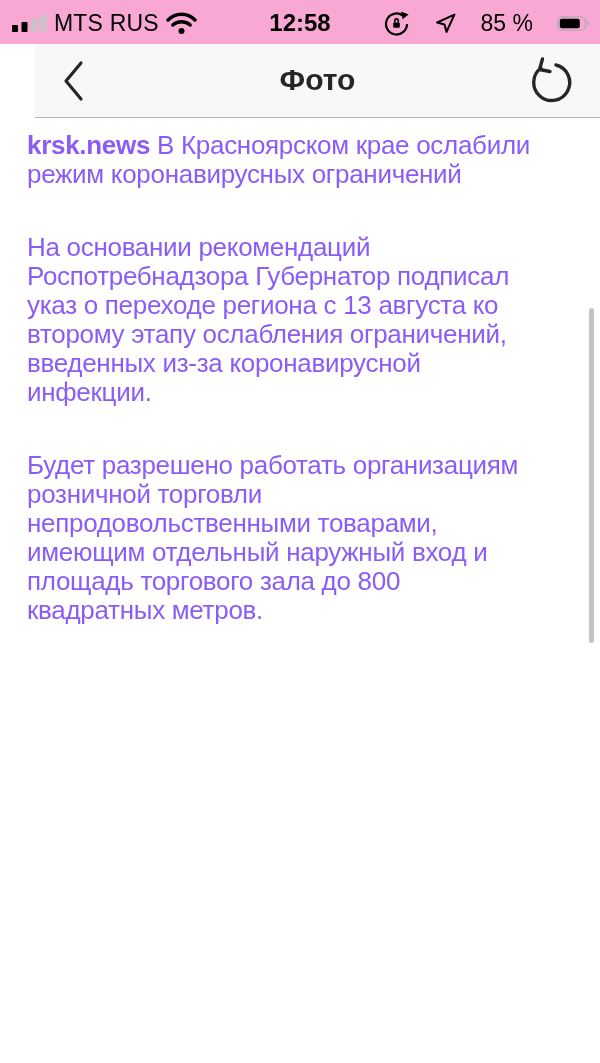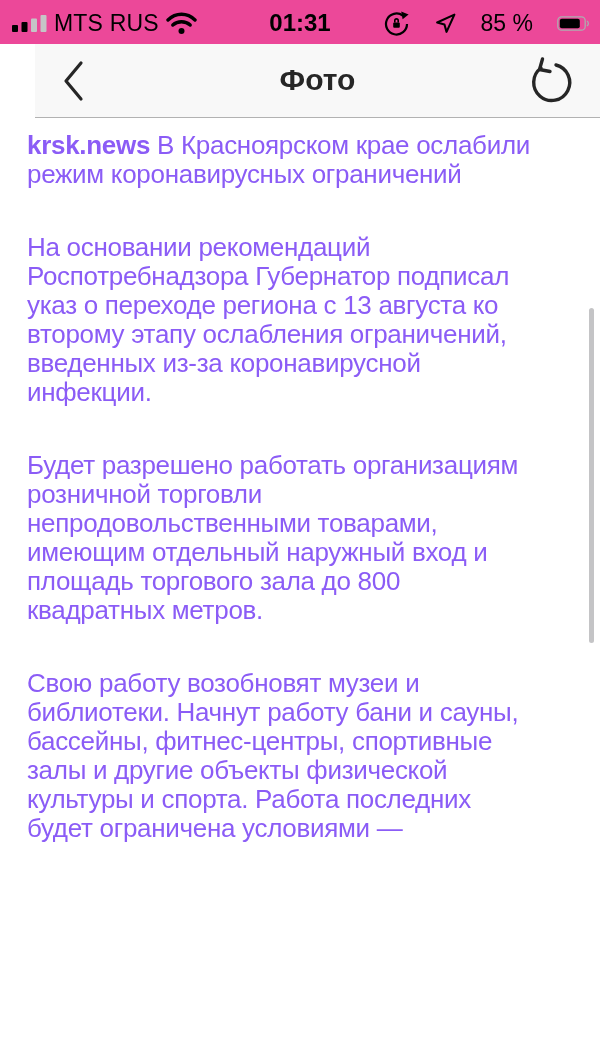--- a/index.html
+++ b/index.html
@@ -7,21 +7,21 @@
   body {
     font-family: "Liberation Sans", sans-serif;
     background: #ffffff;
     color: #262626;
     position: relative;
   }
 
   
   .statusbar {
     height: 44px;
-    background: #ec4899;
+    background: #f9a8d4;
     position: relative;
     display: flex;
     align-items: center;
     justify-content: space-between;
     padding: 2px 10px 0 12px;
   }
   .sb-left, .sb-right { display: flex; align-items: center; }
   .sb-left  { gap: 7px; }
   .sb-right { gap: 24px; }
   .sb-carrier {
@@ -115,21 +115,21 @@
     <span class="sb-carrier">MTS RUS</span>
     <span class="icon">
       <svg width="31" height="23" viewBox="0 0 31 23">
         <path d="M2 8 C5.8 4.2 10.4 2.2 15.5 2.2 C20.6 2.2 25.2 4.2 29 8" fill="none" stroke="#000" stroke-width="3.4" stroke-linecap="round"></path>
         <path d="M6.8 13 C9.2 10.8 12.1 9.7 15.5 9.7 C18.9 9.7 21.8 10.8 24.2 13" fill="none" stroke="#000" stroke-width="3.4" stroke-linecap="round"></path>
         <circle cx="15.5" cy="19" r="3" fill="#000"></circle>
       </svg>
     </span>
   </div>
 
-  <span class="sb-time">01:31</span>
+  <span class="sb-time">12:58</span>
 
   <div class="sb-right">
     <span class="icon">
       <svg width="27" height="27" viewBox="0 0 27 27">
         <path d="M24 14 a10.5 10.5 0 1 1 -4.2 -8.4" fill="none" stroke="#000" stroke-width="2.2"></path>
         <polygon points="18.2,1.5 25.6,4.4 19.6,9.2" fill="#000"></polygon>
         <rect x="10.2" y="12.4" width="6.6" height="5.4" rx="1" fill="#000"></rect>
         <path d="M11.8 12.4 V10.6 a1.7 1.7 0 0 1 3.4 0 V12.4" fill="none" stroke="#000" stroke-width="1.6"></path>
       </svg>
     </span>
@@ -178,21 +178,15 @@
 указ о переходе региона с 13 августа ко
 второму этапу ослабления ограничений,
 введенных из-за коронавирусной
 инфекции.</p>
   <p class="para">Будет разрешено работать организациям
 розничной торговли
 непродовольственными товарами,
 имеющим отдельный наружный вход и
 площадь торгового зала до 800
 квадратных метров.</p>
-  <p class="para">Свою работу возобновят музеи и
-библиотеки. Начнут работу бани и сауны,
-бассейны, фитнес-центры, спортивные
-залы и другие объекты физической
-культуры и спорта. Работа последних
-будет ограничена условиями —</p>
 </div>
 
 <div class="scroll-thumb"></div>
 
 </body></html>

